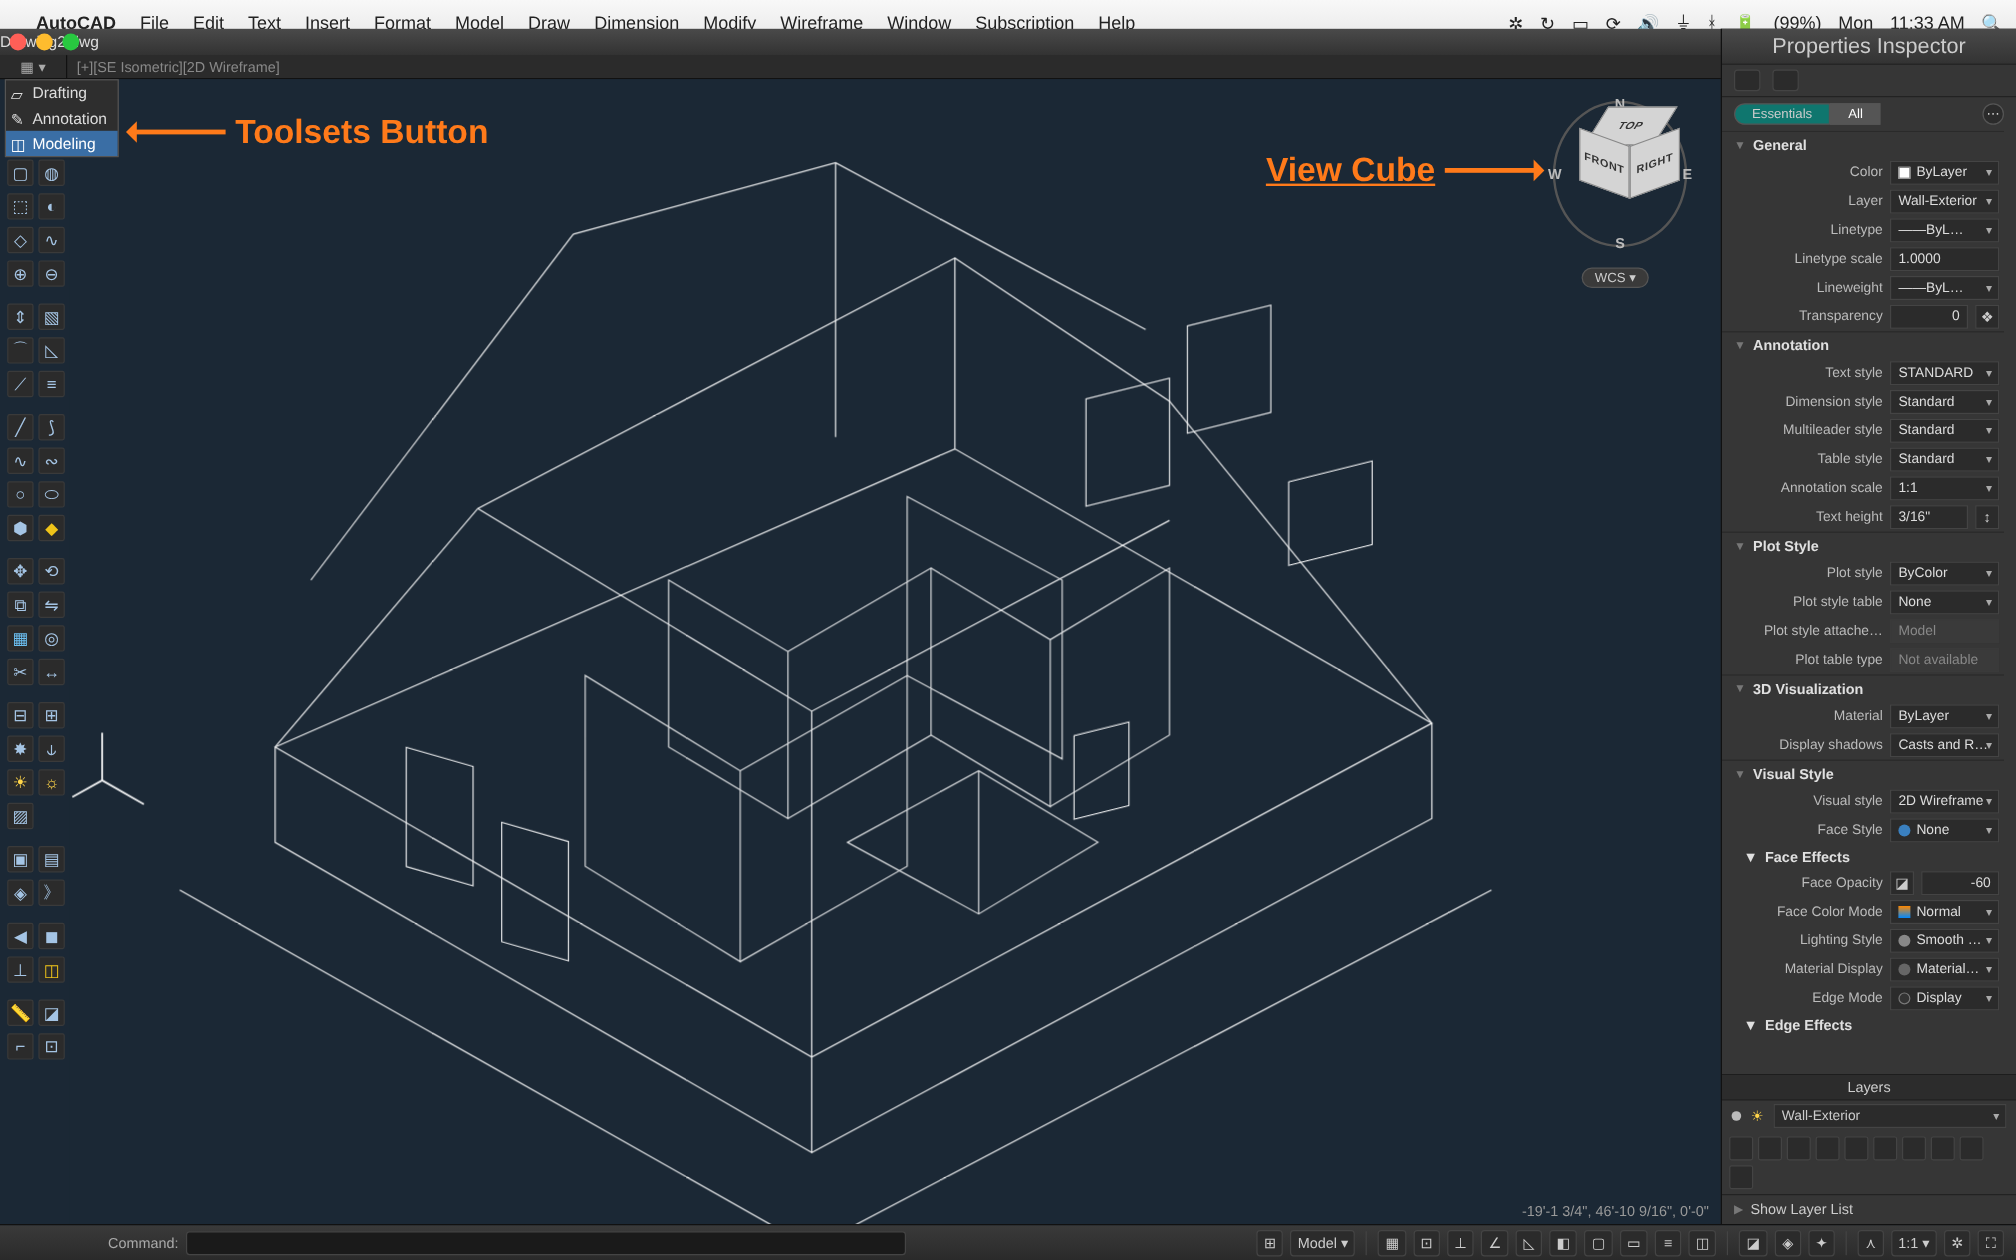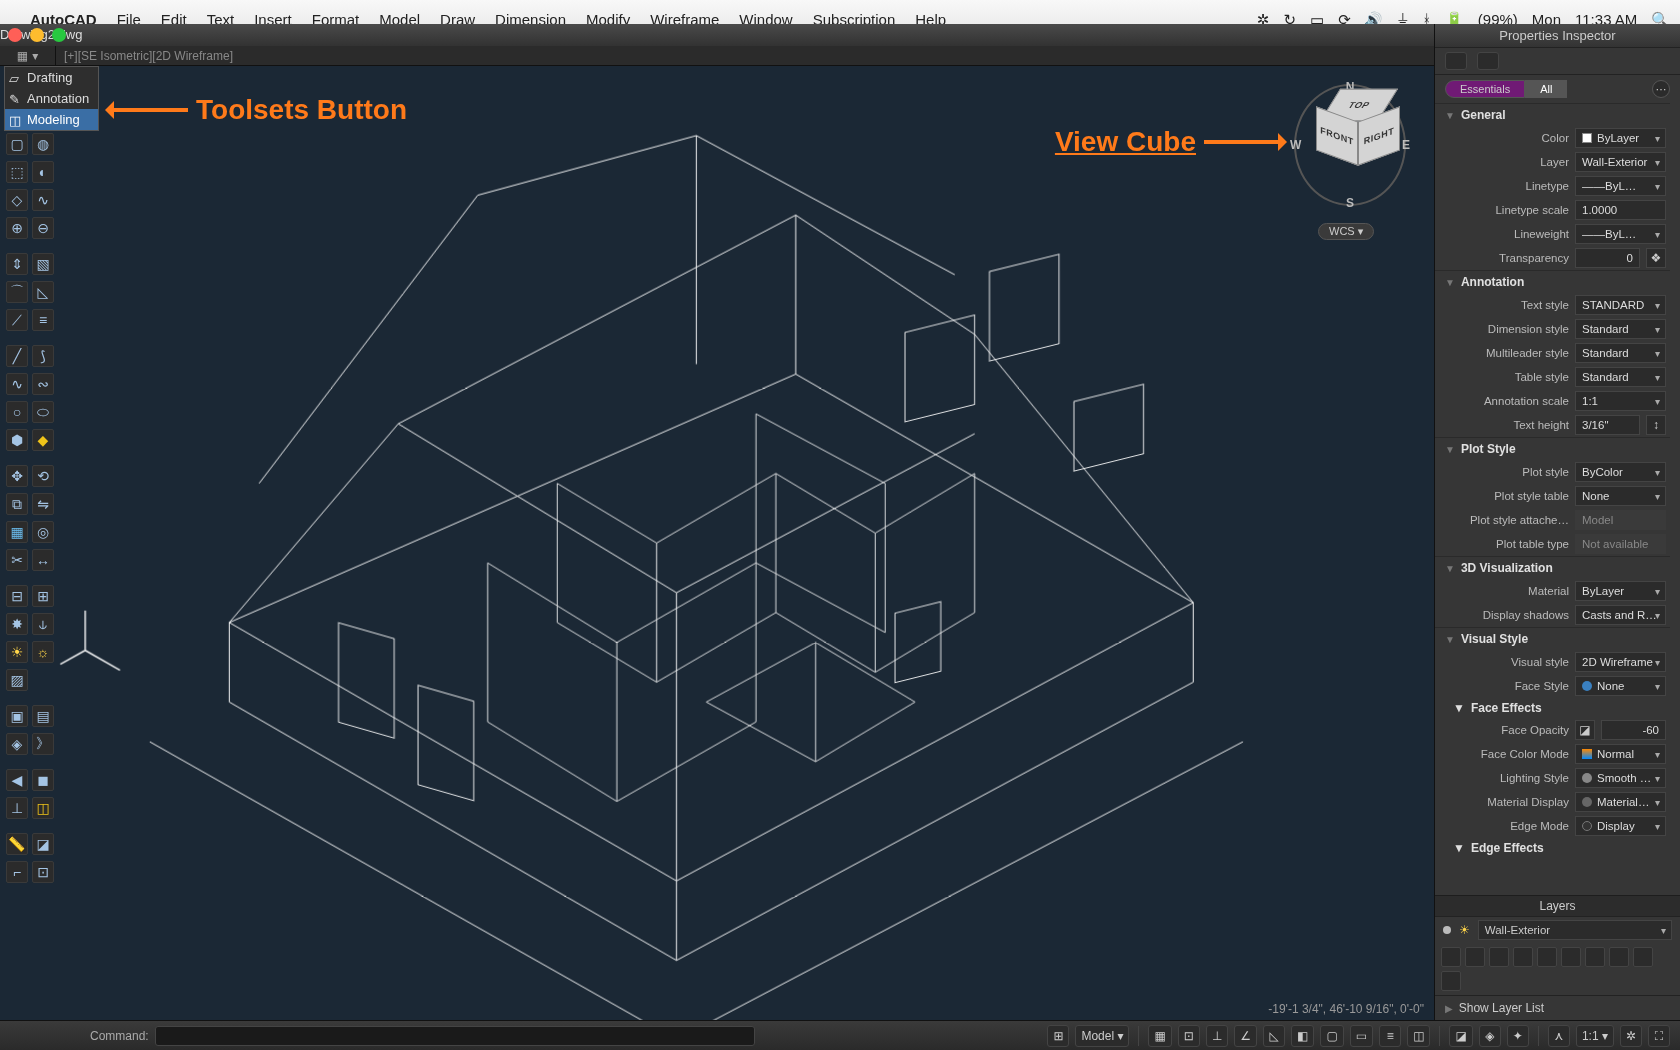--- a/index.html
+++ b/index.html
@@ -53,25 +53,25 @@
 .cube .face { position:absolute; background:#d4d4d4; border:1px solid #888; display:flex; align-items:center; justify-content:center; font-size:9px; font-weight:700; color:#333; letter-spacing:0.5px; }
 .cube .top { width:58px; height:34px; left:10px; top:0; transform: skewX(-32deg) scaleY(0.95); }
 .cube .front { width:42px; height:44px; left:-4px; top:26px; transform: skewY(20deg); }
 .cube .right { width:42px; height:44px; left:38px; top:26px; transform: skewY(-20deg); }
 .wcs-badge { position:absolute; bottom:-20px; left:38px; font-size:11px; background:#3a3a3a; border:1px solid #555; border-radius:10px; padding:1px 10px; color:#ccc; }
 
 .coords { position:absolute; right:256px; bottom:34px; font-size:12px; color:#999; }
 
 
 .inspector { position:absolute; top:24px; right:0; bottom:30px; width:246px; background:#363636; border-left:1px solid #111; display:flex; flex-direction:column; font-size:12px; color:#ccc; }
-.insp-title { background:linear-gradient(#4a4a4a,#333); padding:4px 0; text-align:center; border-bottom:1px solid #222; font-size:13px; }
+.insp-title { background:linear-gradient(#4a4a4a,#333); padding:4px 0; text-align:center; border-bottom:1px solid #222; font-size:18px; }
 .insp-icons { display:flex; gap:10px; padding:4px 10px; border-bottom:1px solid #222; }
 .insp-icons .ib { width:22px; height:18px; background:#2b2b2b; border:1px solid #444; border-radius:3px; }
 .insp-tabs { display:flex; justify-content:center; gap:0; padding:5px 10px; align-items:center; }
-.insp-tabs .tab { padding:2px 14px; background:#701a75; border:1px solid #555; font-size:11px; }
+.insp-tabs .tab { padding:2px 14px; background:#0f766e; border:1px solid #555; font-size:11px; }
 .insp-tabs .tab:first-child { border-radius:10px 0 0 10px; }
 .insp-tabs .tab:last-child { border-radius:0 10px 10px 0; border-left:none; }
 .insp-tabs .tab.active { background:#555; color:#fff; }
 .insp-tabs .menu-ic { margin-left:auto; width:18px; height:18px; background:#2b2b2b; border:1px solid #555; border-radius:50%; text-align:center; line-height:16px; font-size:11px; }
 
 .insp-body { flex:1; overflow:hidden; padding-right:10px; }
 .section-hd { padding:4px 10px; font-weight:700; color:#e0e0e0; border-top:1px solid #2a2a2a; display:flex; align-items:center; gap:6px; }
 .section-hd .tri { font-size:10px; color:#777; }
 .prop-row { display:flex; align-items:center; padding:2px 4px 2px 10px; gap:6px; }
 .prop-row .plabel { flex:0 0 124px; text-align:right; color:#bbb; font-size:11.5px; overflow:hidden; text-overflow:ellipsis; white-space:nowrap; }

